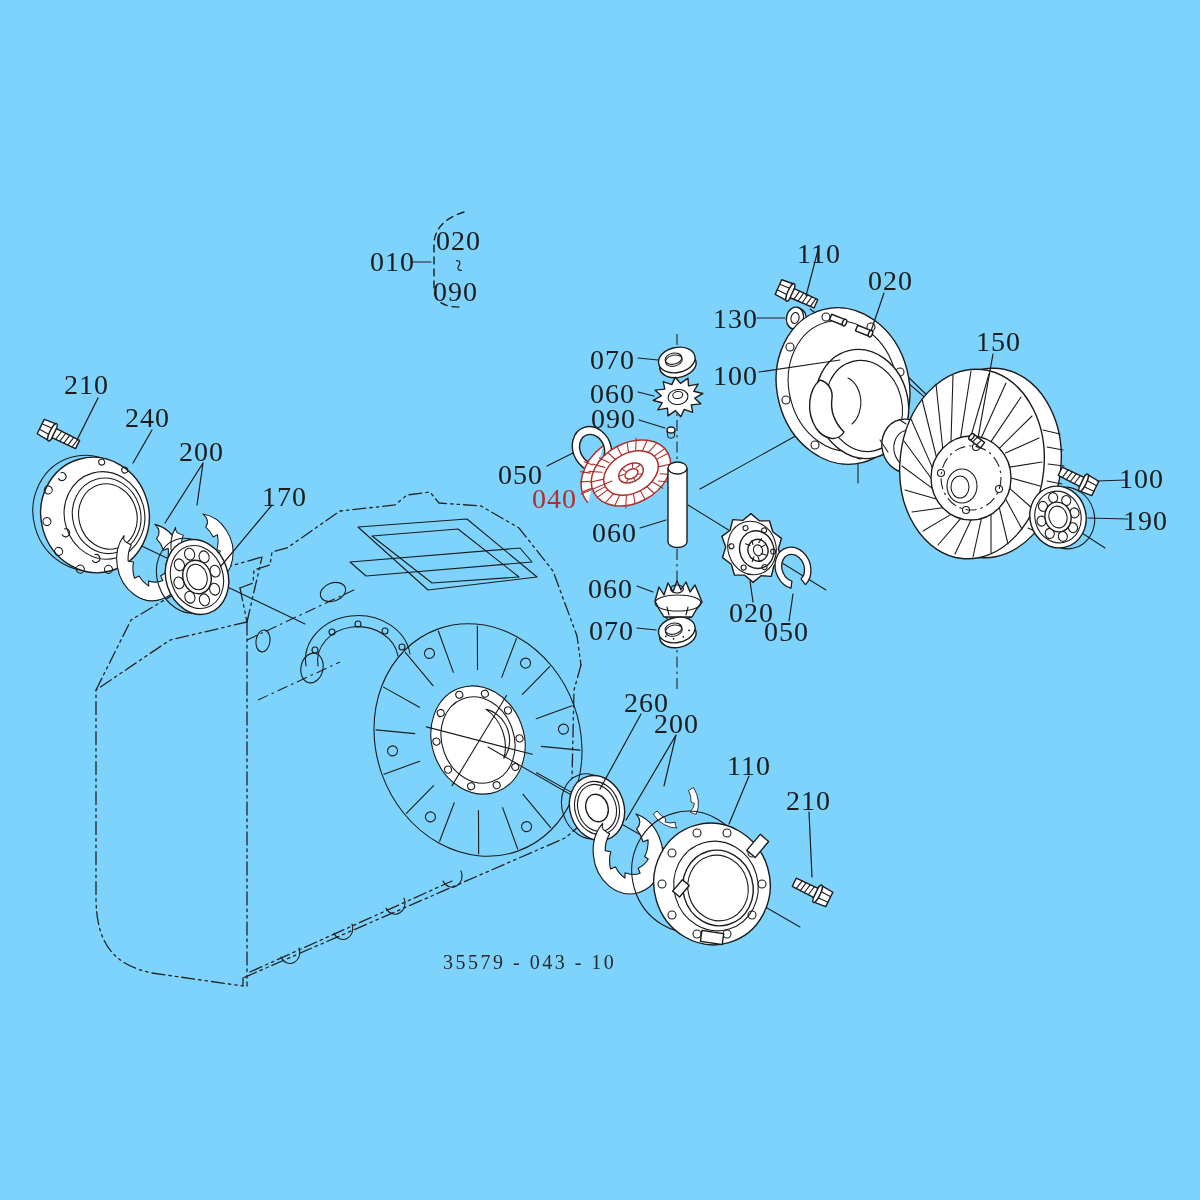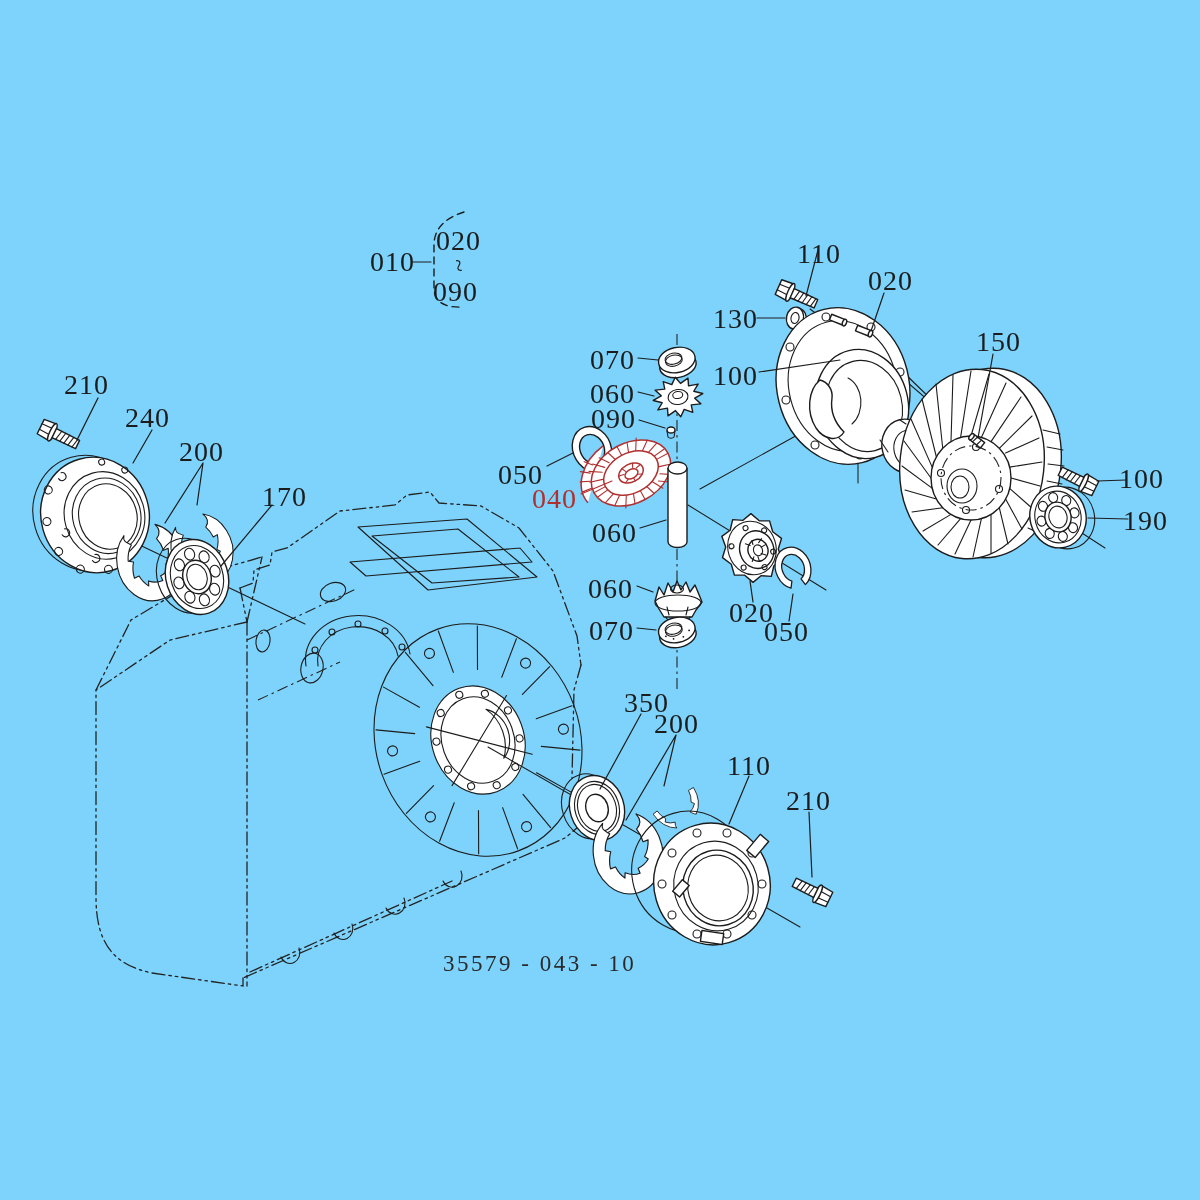--- a/index.html
+++ b/index.html
@@ -3,21 +3,21 @@
 <meta charset="utf-8">
 <style>
   html,body{margin:0;padding:0;background:#ffffff;}
   #stage{position:relative;width:1200px;height:1200px;background:#7dd3fc;overflow:hidden;
          font-family:Liberation Serif, serif;}
   #art{position:absolute;left:0;top:0;}
   .callout{position:absolute;font-size:28px;line-height:30px;color:#1c1c1c;letter-spacing:1px;
            white-space:nowrap;user-select:none;}
   .callout.hl{color:#b03030;}
   .tilde{display:inline-block;transform:rotate(80deg);font-size:24px;}
-  .dwgnum{position:absolute;font-size:23px;color:#2a2a2a;letter-spacing:2.5px;white-space:nowrap;}
+  .dwgnum{position:absolute;font-size:20px;color:#2a2a2a;letter-spacing:2.5px;white-space:nowrap;}
   
   .ln{fill:none;stroke:#1c1c1c;stroke-width:1.4;stroke-linecap:round;stroke-linejoin:round;}
   .lt{fill:none;stroke:#1c1c1c;stroke-width:1.1;stroke-linecap:round;stroke-linejoin:round;}
   .wf{fill:#ffffff;stroke:#1c1c1c;stroke-width:1.4;stroke-linejoin:round;}
   .wt{fill:#ffffff;stroke:#1c1c1c;stroke-width:1.1;stroke-linejoin:round;}
   .ph{fill:none;stroke:#232323;stroke-width:1.3;stroke-dasharray:13 4 2.5 4 2.5 4;stroke-linecap:round;}
   .cl{fill:none;stroke:#232323;stroke-width:1.1;stroke-dasharray:11 4 2.5 4;}
   .ld{fill:none;stroke:#1c1c1c;stroke-width:1.2;stroke-linecap:round;}
   .ax{fill:none;stroke:#1c1c1c;stroke-width:1.05;stroke-linecap:round;}
   .red{stroke:#b03030;}
@@ -438,19 +438,19 @@
   <div class="callout" style="left:588px;top:574px">060</div>
   <div class="callout" style="left:589px;top:616px">070</div>
   <div class="callout" style="left:729px;top:598px">020</div>
   <div class="callout" style="left:764px;top:617px">050</div>
 
   <div class="callout" style="left:64px;top:370px">210</div>
   <div class="callout" style="left:125px;top:403px">240</div>
   <div class="callout" style="left:179px;top:437px">200</div>
   <div class="callout" style="left:262px;top:482px">170</div>
 
-  <div class="callout" style="left:624px;top:688px">350</div>
+  <div class="callout" style="left:624px;top:688px">260</div>
   <div class="callout" style="left:654px;top:709px">200</div>
   <div class="callout" style="left:727px;top:751px">110</div>
   <div class="callout" style="left:786px;top:786px">210</div>
 
   <div class="dwgnum" style="left:443px;top:951px">35579 - 043 - 10</div>
 </div>
 
 </body></html>

